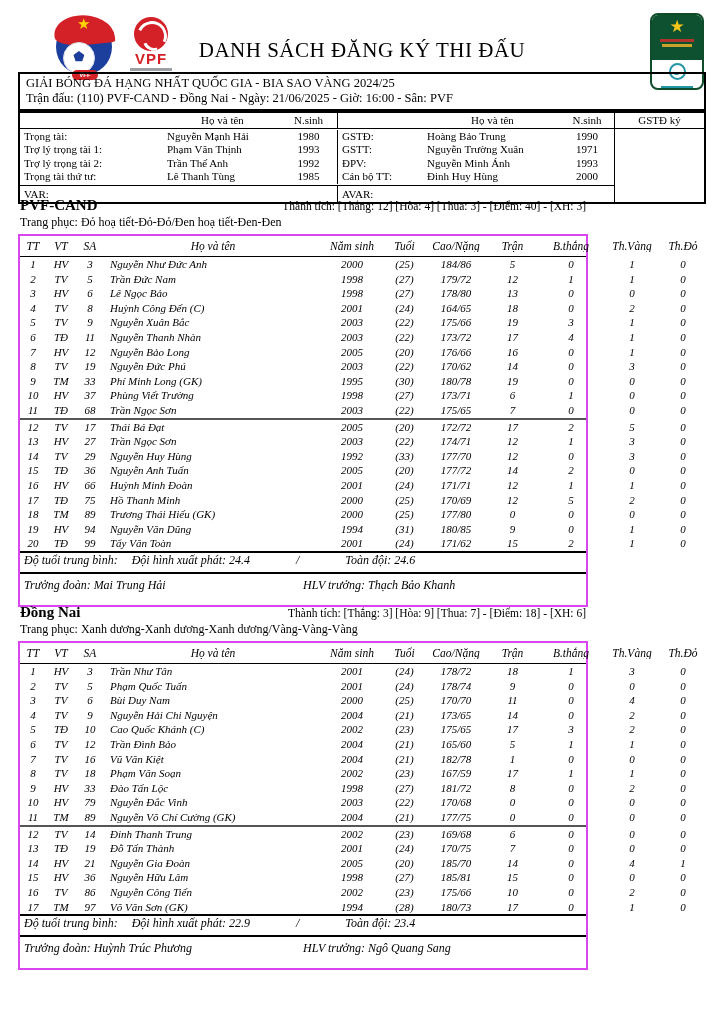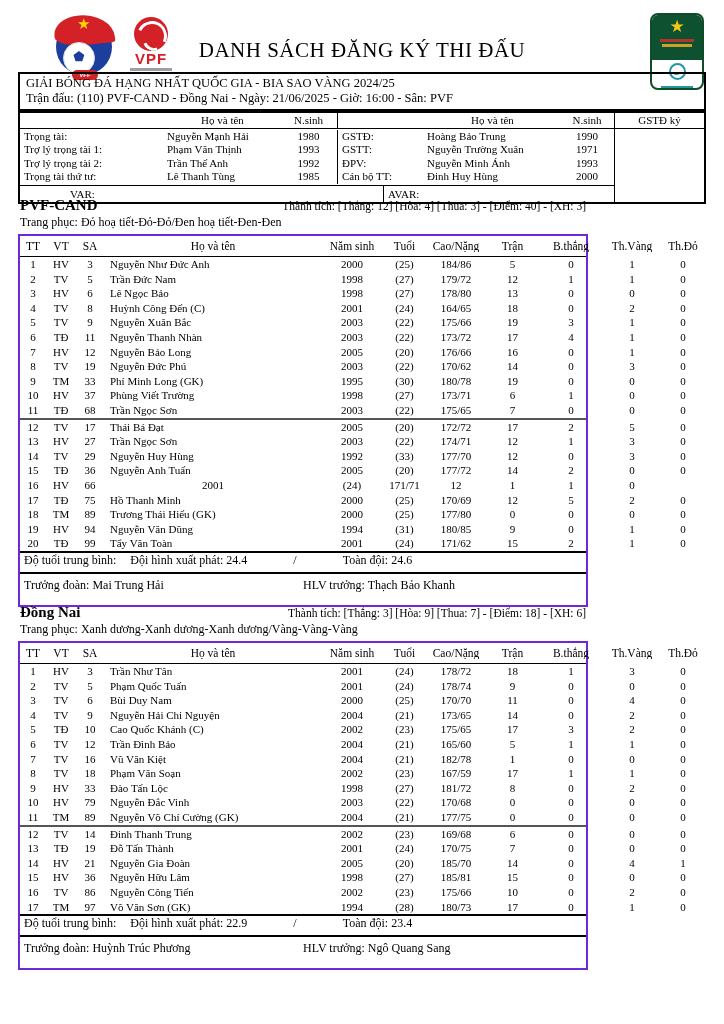--- a/index.html
+++ b/index.html
@@ -48,32 +48,32 @@
   .o-grid{display:grid;grid-template-columns:145px 115px 57px 88px 135px 54px;}
   .o-hrow{height:15px;line-height:15px;border-bottom:1.2px solid #000;}
   .o-hrow .c{text-align:center;}
   .o-brow{height:13.4px;line-height:13.4px;}
   .o-body{padding:1px 0;}
   .c{overflow:hidden;white-space:nowrap;}
   .c.role{padding-left:4px;}
   .c.nm{padding-left:2px;}
   .c.yr{text-align:center;}
   .c.bl{border-left:1.3px solid #000;}
-  .o-var{display:grid;grid-template-columns:317px 1fr;height:16px;line-height:16px;border-top:1.2px solid #000;padding-left:46px;}
+  .o-var{display:grid;grid-template-columns:317px 1fr;height:16px;line-height:16px;border-top:1.2px solid #000;}
   .o-var .c{padding-left:4px;}
 
   
   .team{position:absolute;left:18px;width:570px;box-sizing:border-box;}
   .team.t1{top:197px;}
   .team.t2{top:604px;}
   .team-head{display:flex;justify-content:space-between;align-items:baseline;padding:0 2px;}
   .team-name{font-weight:bold;font-size:15px;}
   .team-record{font-size:11.5px;}
   .team-kit{font-size:12px;padding:1px 2px 4px;}
-  .roster{border:2px solid #6d28d9;}
+  .roster{border:2px solid #d946ef;font-style:italic;}
   .r-grid{display:grid;grid-template-columns:26px 30px 28px 218px 60px 45px 58px 55px 62px 60px 42px;align-items:center;}
   .r-head{height:20px;border-bottom:1.5px solid #000;font-size:11.5px;}
   .r-head .c{text-align:center;}
   .r-row{height:14.6px;font-size:11px;line-height:14.6px;}
   .r-row .c{text-align:center;}
   .r-row .c.name{text-align:left;padding-left:6px;}
   .r-divider{height:0;border-top:2.5px solid #555;}
   .age-row{border-top:2px solid #000;height:19px;display:flex;font-size:12px;padding-left:4px;}
   .age-row .g1{margin-left:14px;} .age-row .sl{margin-left:46px;} .age-row .g2{margin-left:46px;}
   .staff-row{border-top:2px solid #000;height:33px;display:flex;align-items:flex-start;font-size:12px;padding:4px 4px 0;box-sizing:border-box;}
@@ -405,20 +405,21 @@
             <div class="c">14</div>
             <div class="c">2</div>
             <div class="c">0</div>
             <div class="c">0</div>
           </div>
 
           <div class="r-grid r-row">
             <div class="c">16</div>
             <div class="c">HV</div>
             <div class="c">66</div>
+            <div class="c name">Huỳnh Minh Đoàn</div>
             <div class="c">2001</div>
             <div class="c">(24)</div>
             <div class="c">171/71</div>
             <div class="c">12</div>
             <div class="c">1</div>
             <div class="c">1</div>
             <div class="c">0</div>
           </div>
 
           <div class="r-grid r-row">

